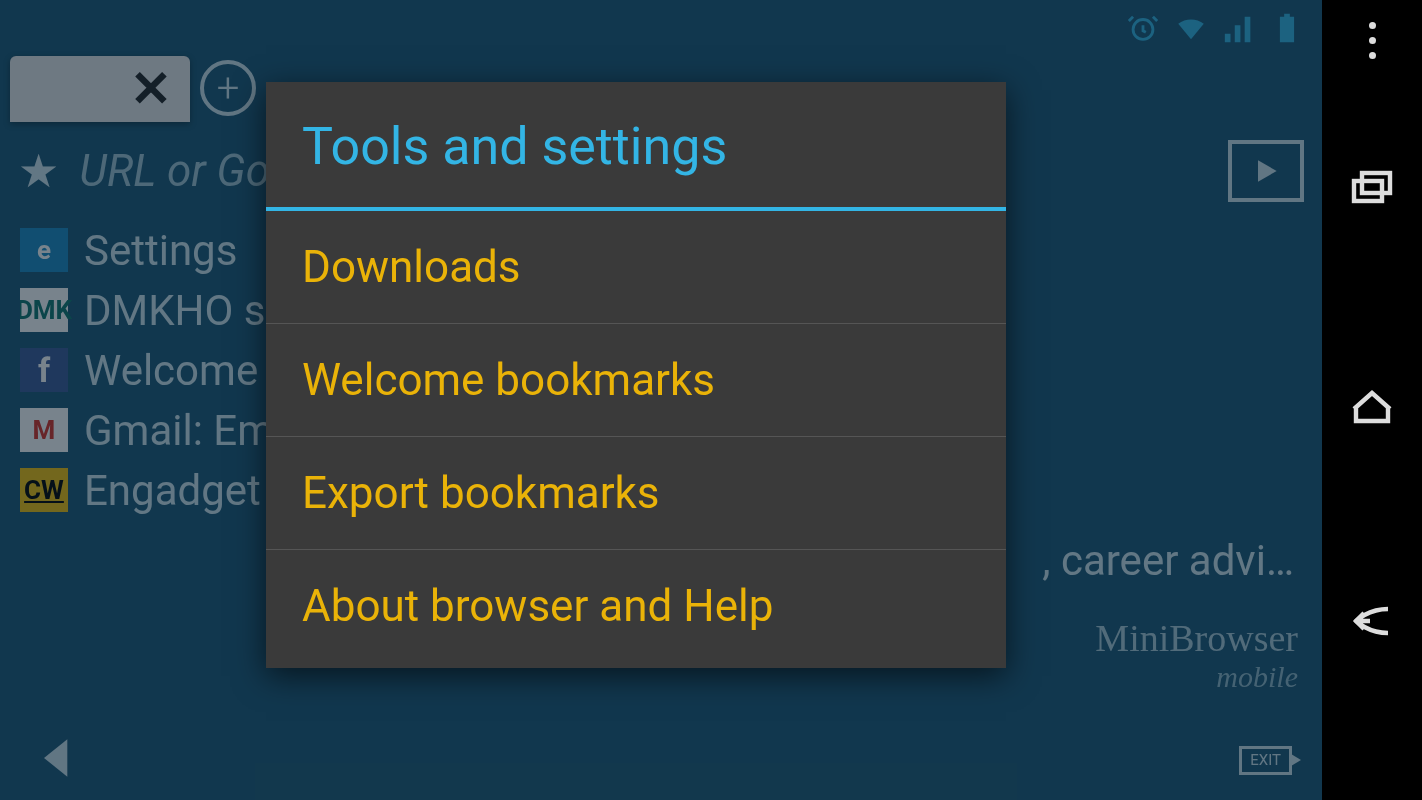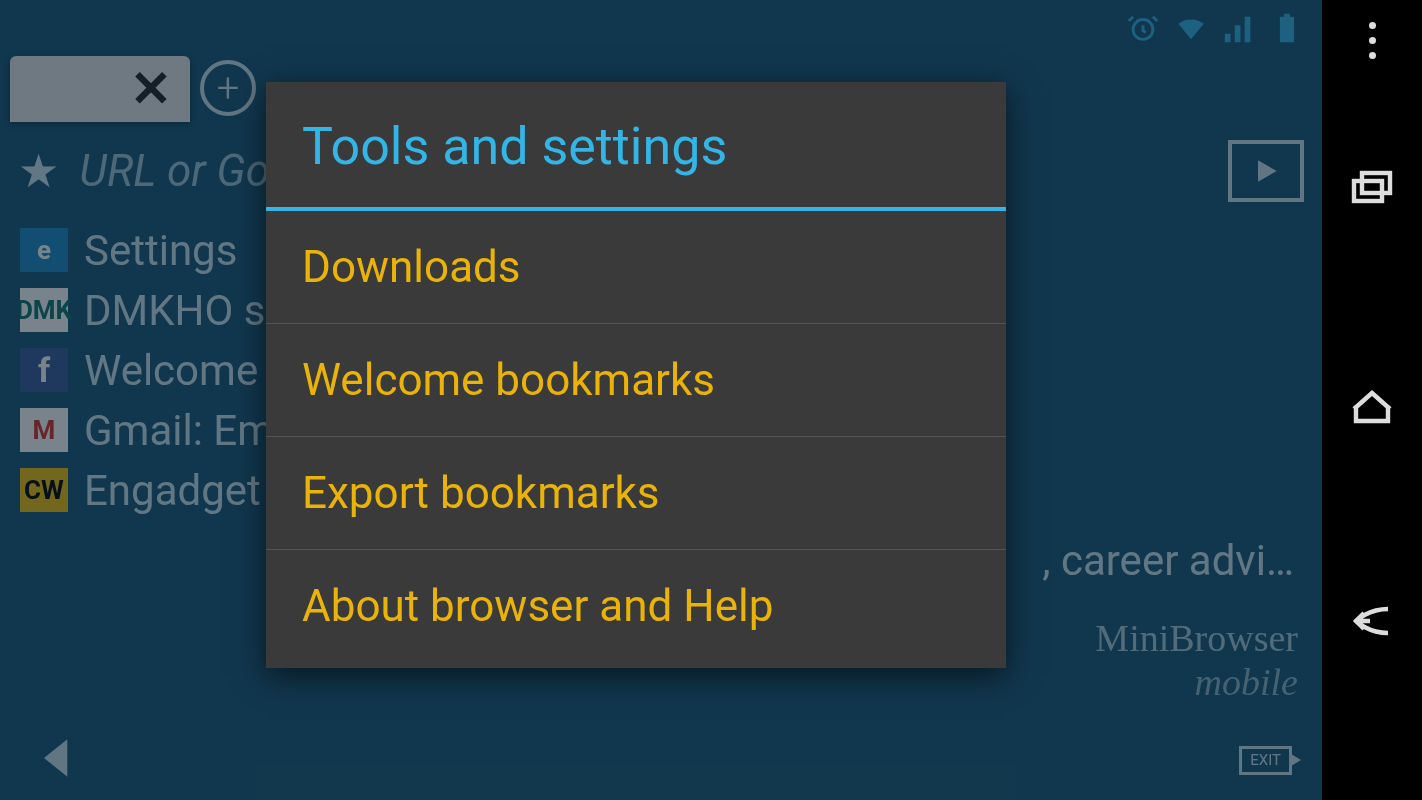--- a/index.html
+++ b/index.html
@@ -91,26 +91,26 @@
     padding: 0 20px;
     color:#cfe4ed;
     font-size: 42px;
   }
   .bmrow { display:flex; align-items:center; gap:16px; height:60px; white-space:nowrap; overflow:hidden; }
   .bmico { width:48px; height:44px; display:flex; align-items:center; justify-content:center; font-size:26px; font-weight:700;}
   .bm-eng{background:#1b8bc4;color:#fff;}
   .bm-dmk{background:#fff;color:#0f766e;text-align:center;}
   .bm-fb{background:#3b5998;color:#fff;font-size:34px;}
   .bm-gm{background:#fff;color:#d93025;}
-  .bm-cw{background:#f3c20b;color:#000;}
+  .bm-cw{background:#f3c20b;color:#000;text-decoration:underline;}
   .brand {
     position:absolute; right:24px; top:560px; text-align:right;
     color:#a9c9d7; font-size:38px;font-family:Liberation Serif, serif;
   }
-  .brand .sub{font-size:38px; font-style:italic; color:#8fb7c7;}
+  .brand .sub{font-size:30px; font-style:italic; color:#8fb7c7;}
   .righttext {
     position:absolute; right:28px; top:480px; color:#cfe4ed; font-size:42px;
   }
   
   .bottombar {
     position:absolute; bottom:0; left:0; right:0; height:80px;
     display:flex; align-items:center; justify-content:space-between;
     padding:0 30px;
   }
   .backtri svg{width:56px;height:56px;}

